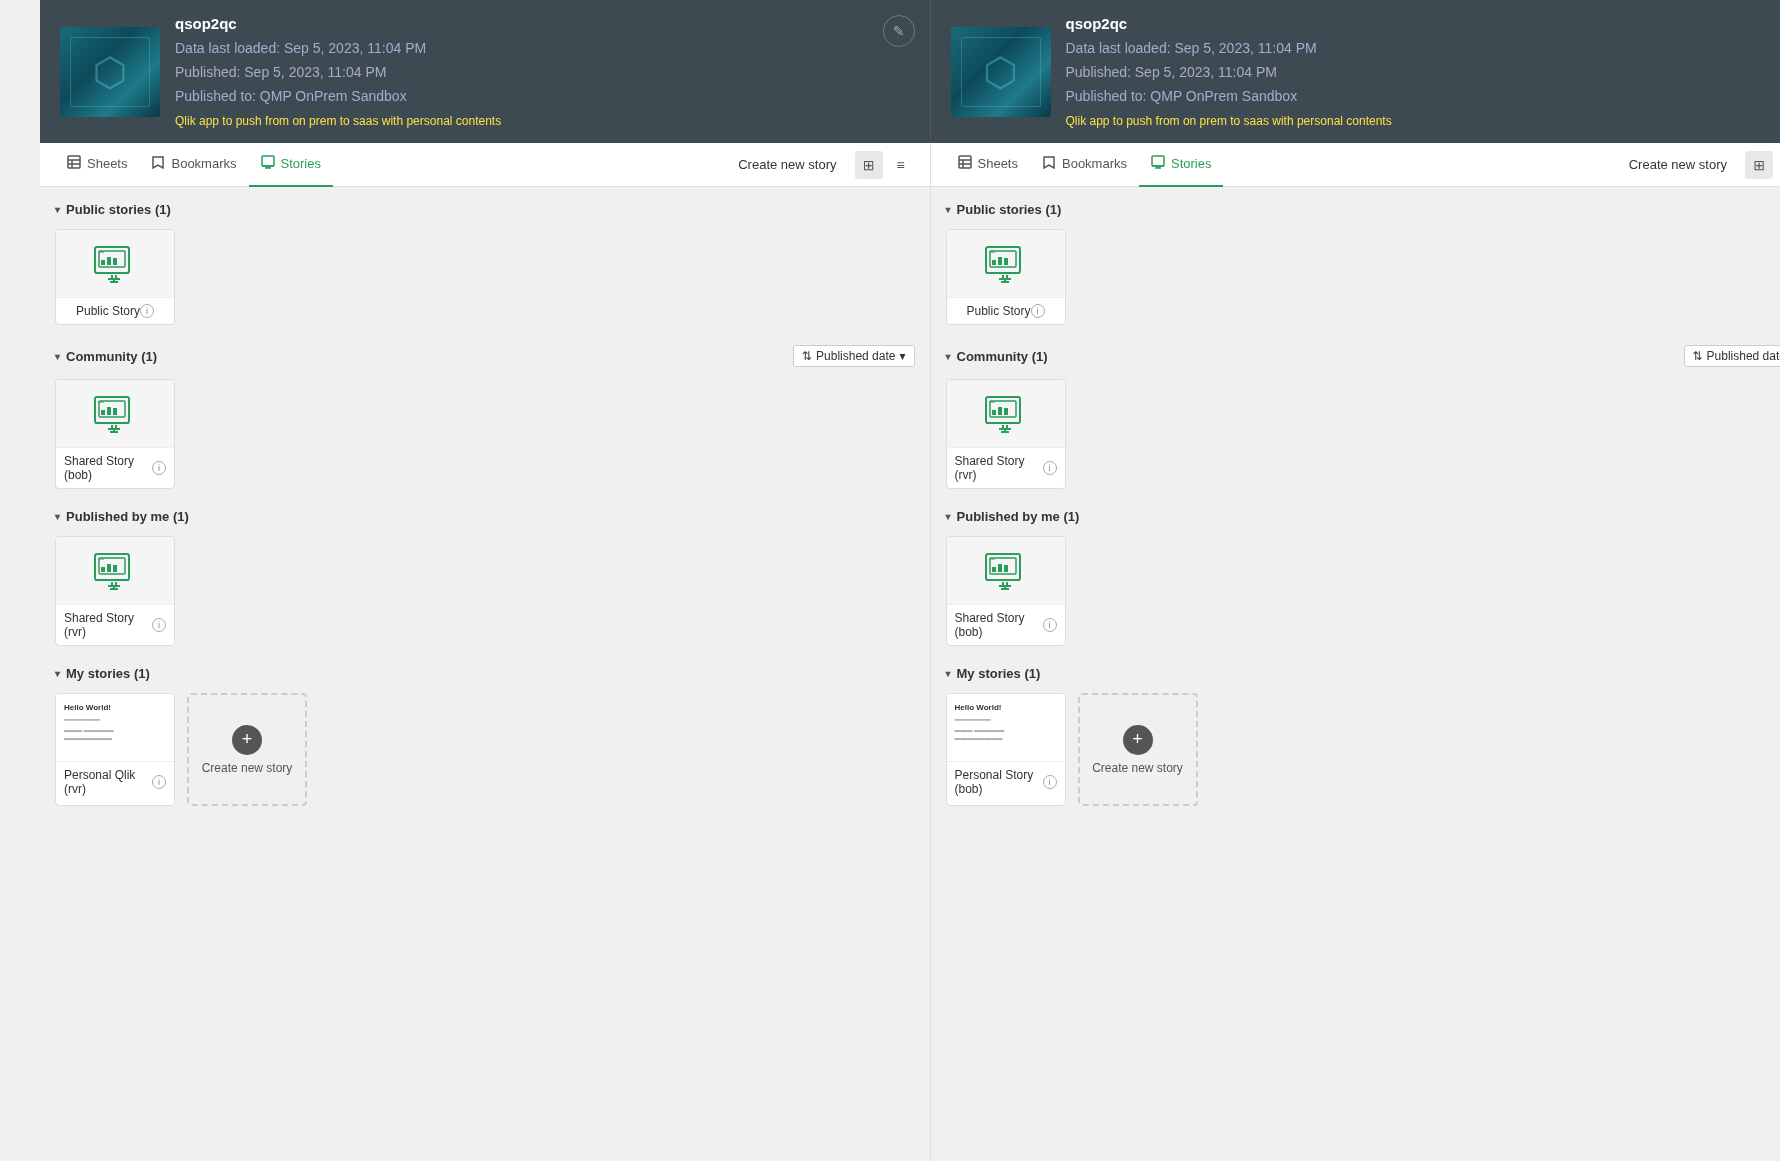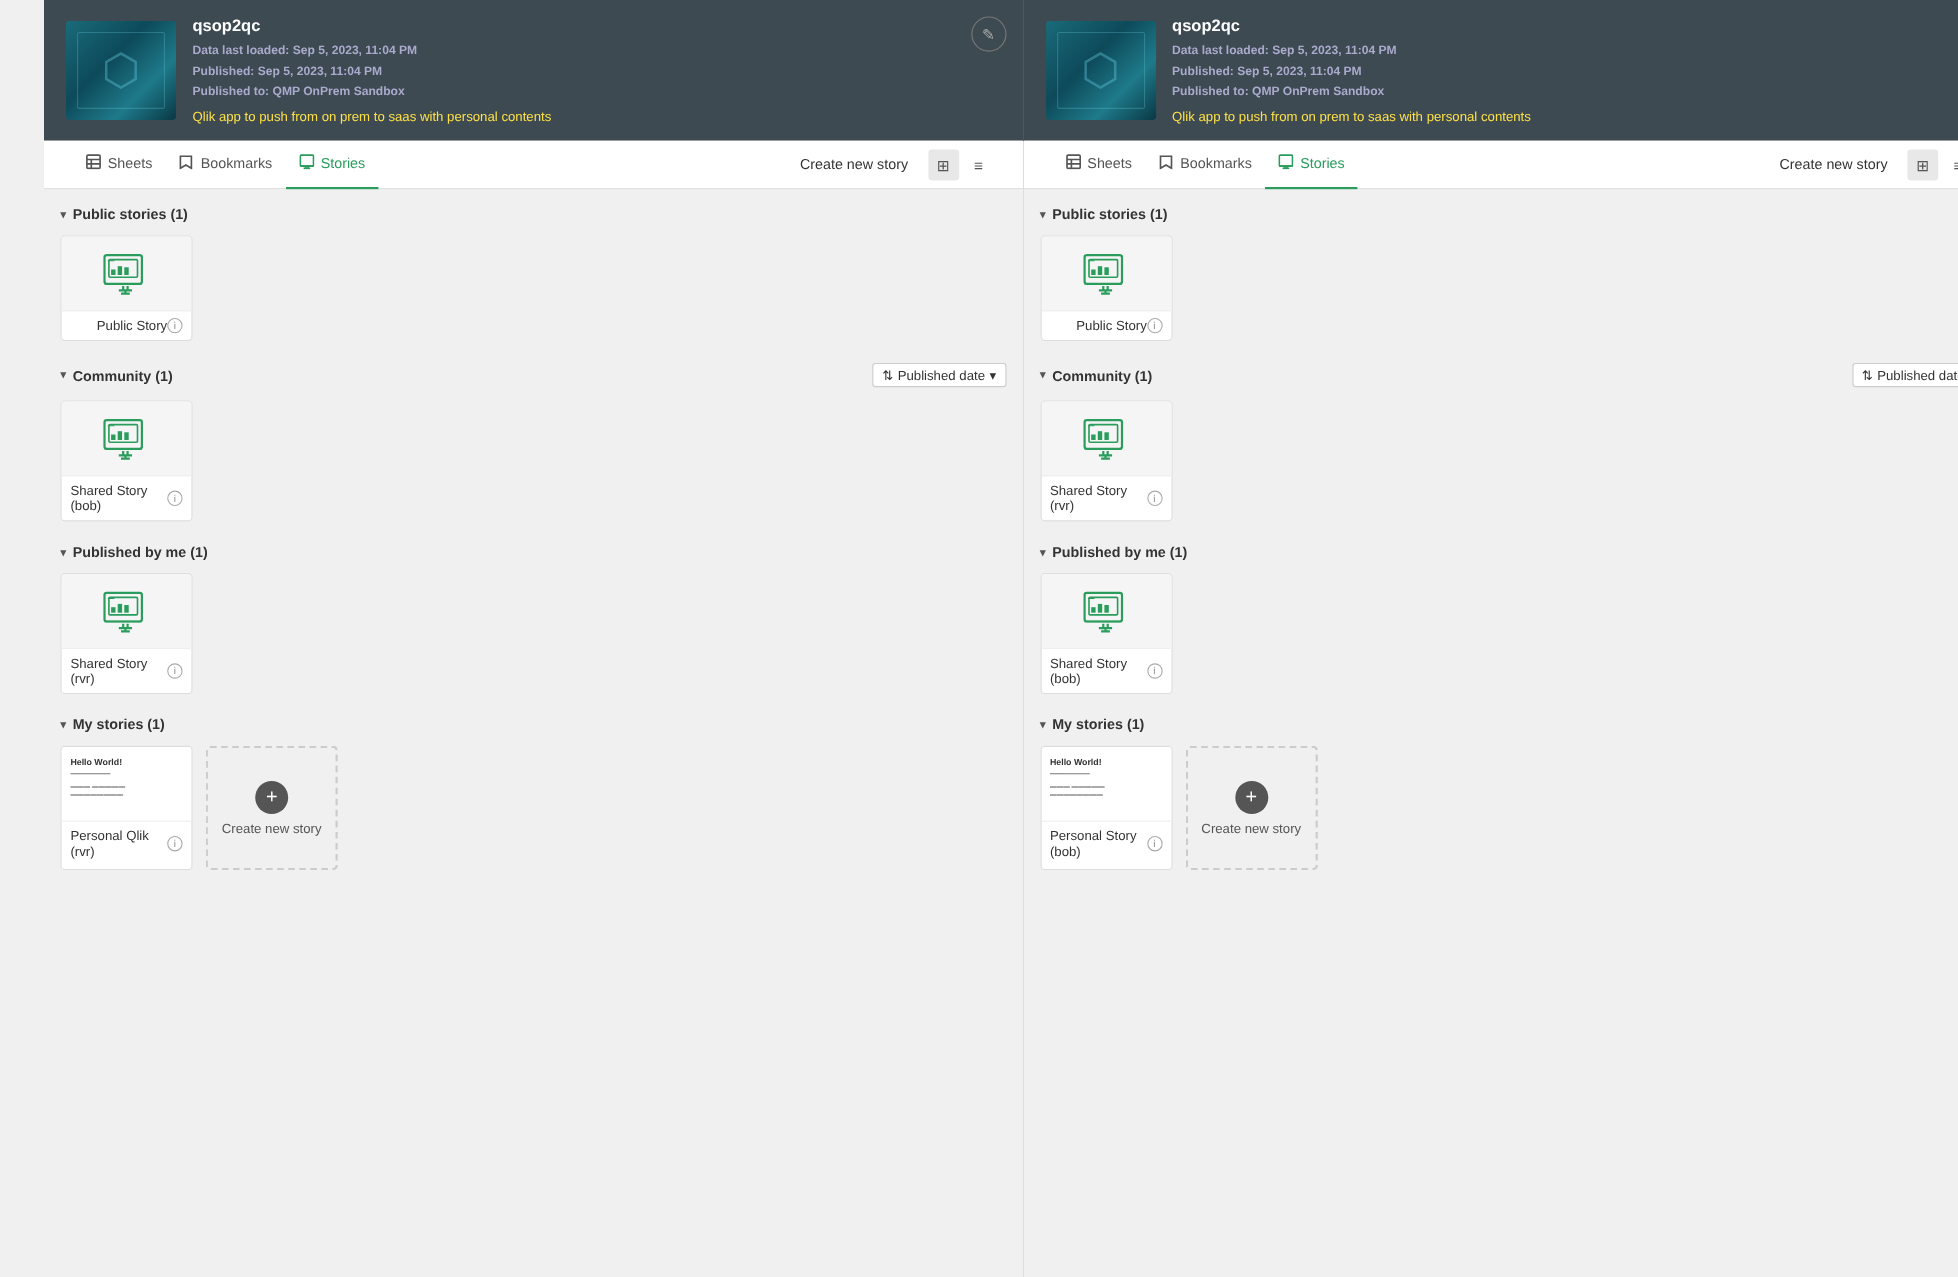--- a/index.html
+++ b/index.html
@@ -24,42 +24,42 @@
     .app-thumbnail::after {
       content: '⬡';
       position: absolute;
       top: 50%; left: 50%;
       transform: translate(-50%, -50%);
       color: rgba(100,200,220,0.4);
       font-size: 40px;
     }
     .app-info { flex: 1; }
     .app-title { color: #fff; font-size: 15px; font-weight: 600; margin-bottom: 5px; }
-    .app-meta { color: #aac; font-size: 11px; line-height: 1.7; font-weight: bold; }
+    .app-meta { color: #aac; font-size: 14px; line-height: 1.7; }
     .app-description { color: #fde047; font-size: 12px; margin-top: 6px; }
     .edit-icon-btn {
       position: absolute;
       top: 15px; right: 15px;
       width: 32px; height: 32px;
       border-radius: 50%;
       background: transparent;
       border: 1px solid #777;
       display: flex; align-items: center; justify-content: center;
       cursor: pointer;
       color: #aaa;
       font-size: 14px;
     }
 
     
     .tab-bar {
       display: flex;
       align-items: center;
       background: #fff;
       border-bottom: 1px solid #ddd;
-      padding: 0 26px;
+      padding: 0 15px;
       height: 44px;
     }
     .tab-item {
       display: flex;
       align-items: center;
       gap: 6px;
       padding: 0 12px;
       height: 44px;
       cursor: pointer;
       font-size: 13px;
@@ -171,21 +171,21 @@
       line-height: 1.4;
       padding: 4px;
     }
     .story-icon {
       width: 50px;
       height: 50px;
     }
     .card-label {
       display: flex;
       align-items: center;
-      justify-content: flex-end;
+      justify-content: center;
       padding: 6px 8px;
       font-size: 12px;
       color: #333;
     }
     .info-icon {
       width: 14px; height: 14px;
       border-radius: 50%;
       border: 1px solid #aaa;
       display: flex; align-items: center; justify-content: center;
       font-size: 9px;

